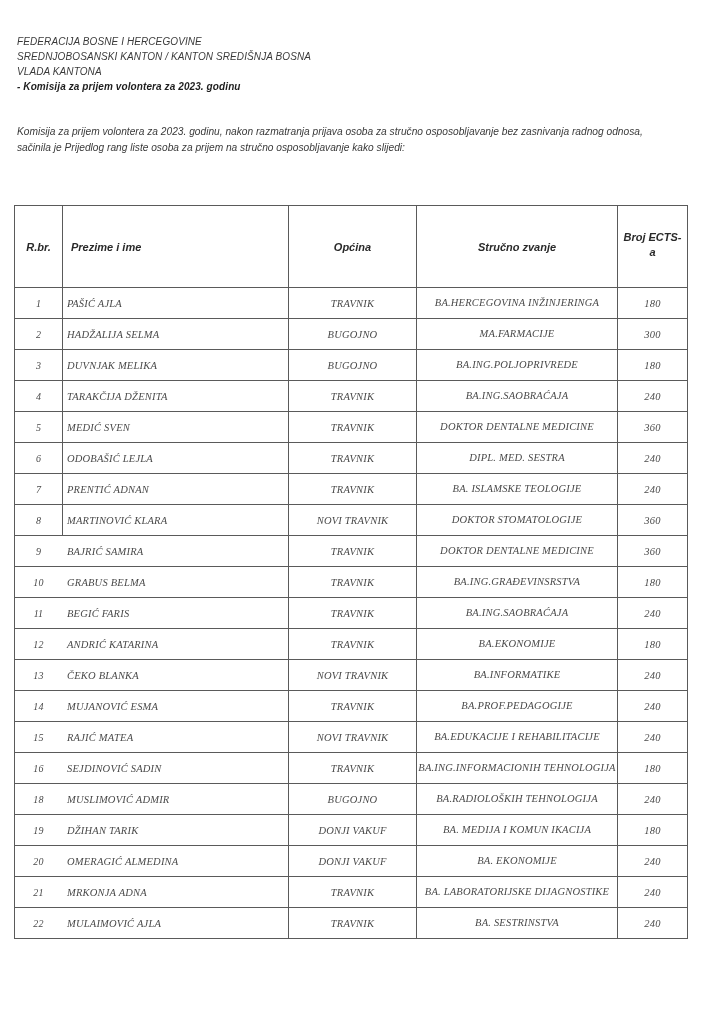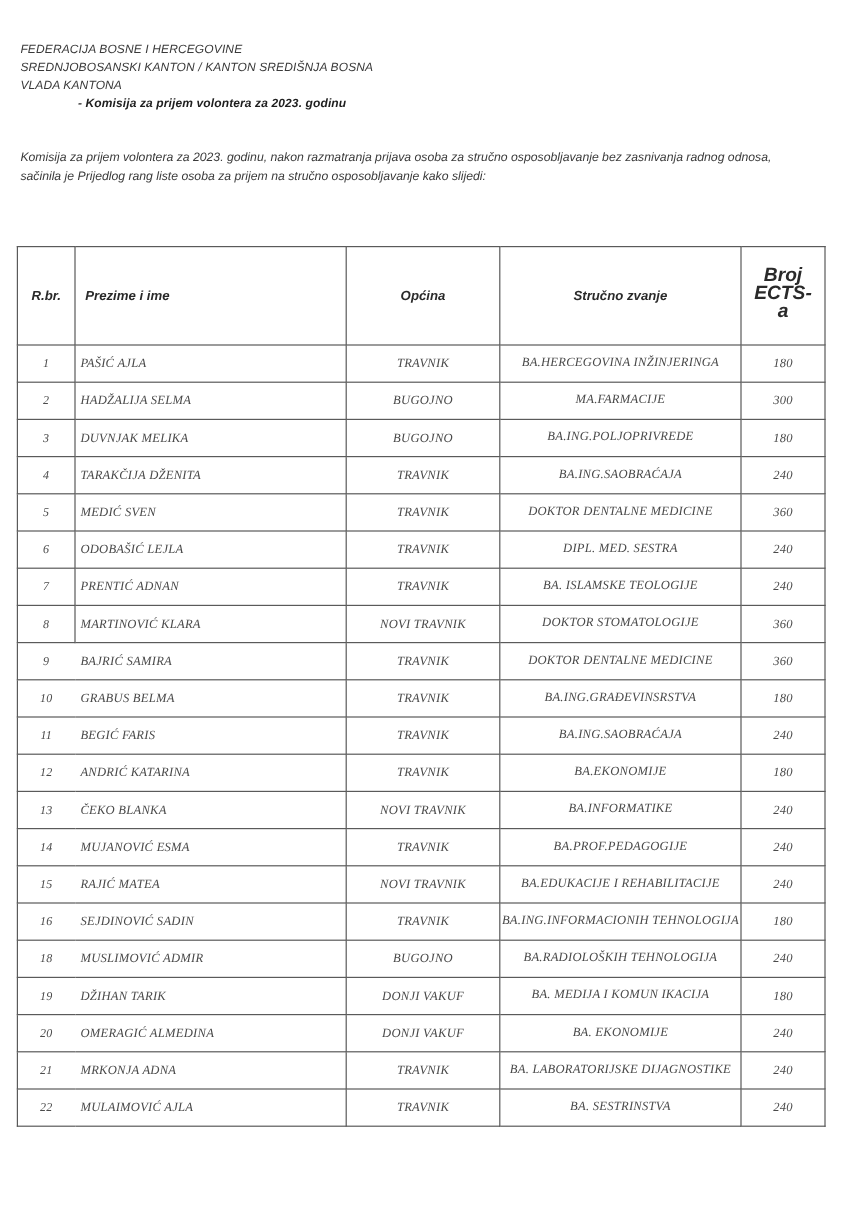--- a/index.html
+++ b/index.html
@@ -7,42 +7,42 @@
     width: 711px; height: 1024px; position: relative; overflow: hidden;
     color: #2b2b2b;
   }
   .header-block {
     position: absolute; left: 17px; top: 34px;
     font-family: "Liberation Sans", sans-serif;
     font-style: italic; font-size: 10px; line-height: 15px;
     color: #3a3a3a; letter-spacing: 0.1px;
   }
   .header-block .line { display: block; white-space: nowrap; }
-  .header-block .bold { font-weight: bold; color: #1e1e1e; margin-left: 48px; }
+  .header-block .bold { font-weight: bold; color: #1e1e1e; }
   .intro {
     position: absolute; left: 17px; top: 124px; width: 690px;
     font-family: "Liberation Sans", sans-serif;
     font-style: italic; font-size: 10.2px; line-height: 16px; color: #3a3a3a;
   }
   .intro .line { display: block; white-space: nowrap; }
   table.rank {
     position: absolute; left: 14px; top: 205px;
     width: 673px; border-collapse: collapse; table-layout: fixed;
     border: 1.3px solid #4a4a4a;
   }
   table.rank th, table.rank td {
     border: 1px solid #5a5a5a; padding: 0;
   }
   table.rank th {
     height: 77px;
     font-family: "Liberation Sans", sans-serif;
     font-style: italic; font-weight: bold; font-size: 11px; color: #2a2a2a;
   }
   table.rank th.c-name { text-align: left; padding-left: 8px; }
-  table.rank th.c-ects { font-size: 16px; line-height: 15px; vertical-align: middle; padding-bottom: 4px; }
+  table.rank th.c-ects { font-size: 11px; line-height: 15px; vertical-align: middle; padding-bottom: 4px; }
   table.rank td {
     height: 30px;
     font-family: "Liberation Serif", serif;
     font-style: italic; font-size: 10.5px; color: #4a4a4a;
     text-align: center; letter-spacing: 0.2px;
   }
   table.rank td.c-name { text-align: left; padding-left: 4px; }
   table.rank td.c-zvanje { line-height: 12px; }
   table.rank td.c-nr { font-size: 10px; }
   table.rank tr.nodiv td.c-nr { border-right-color: transparent; }

